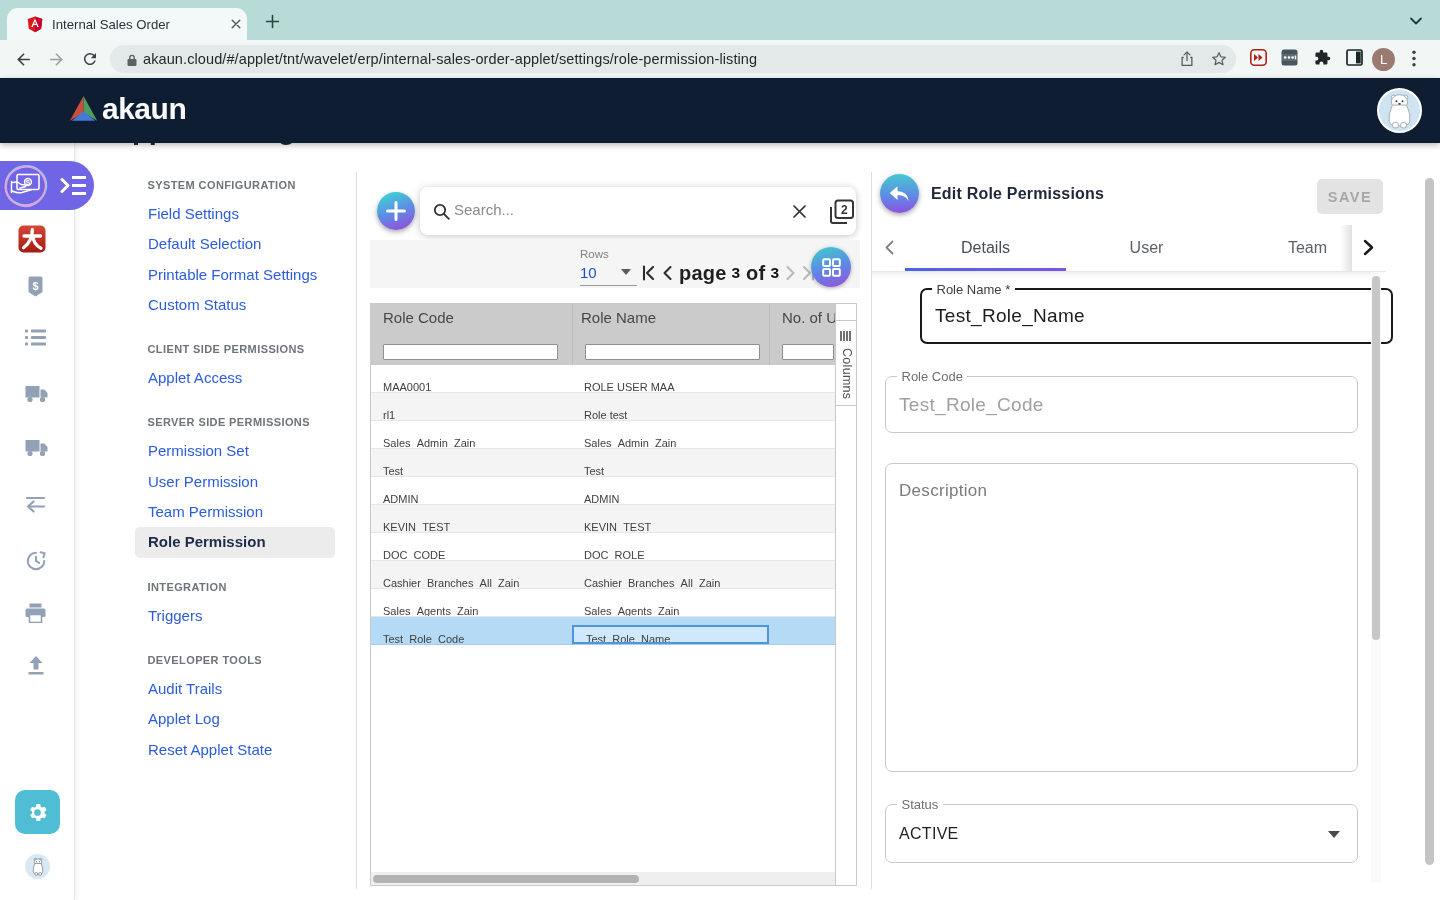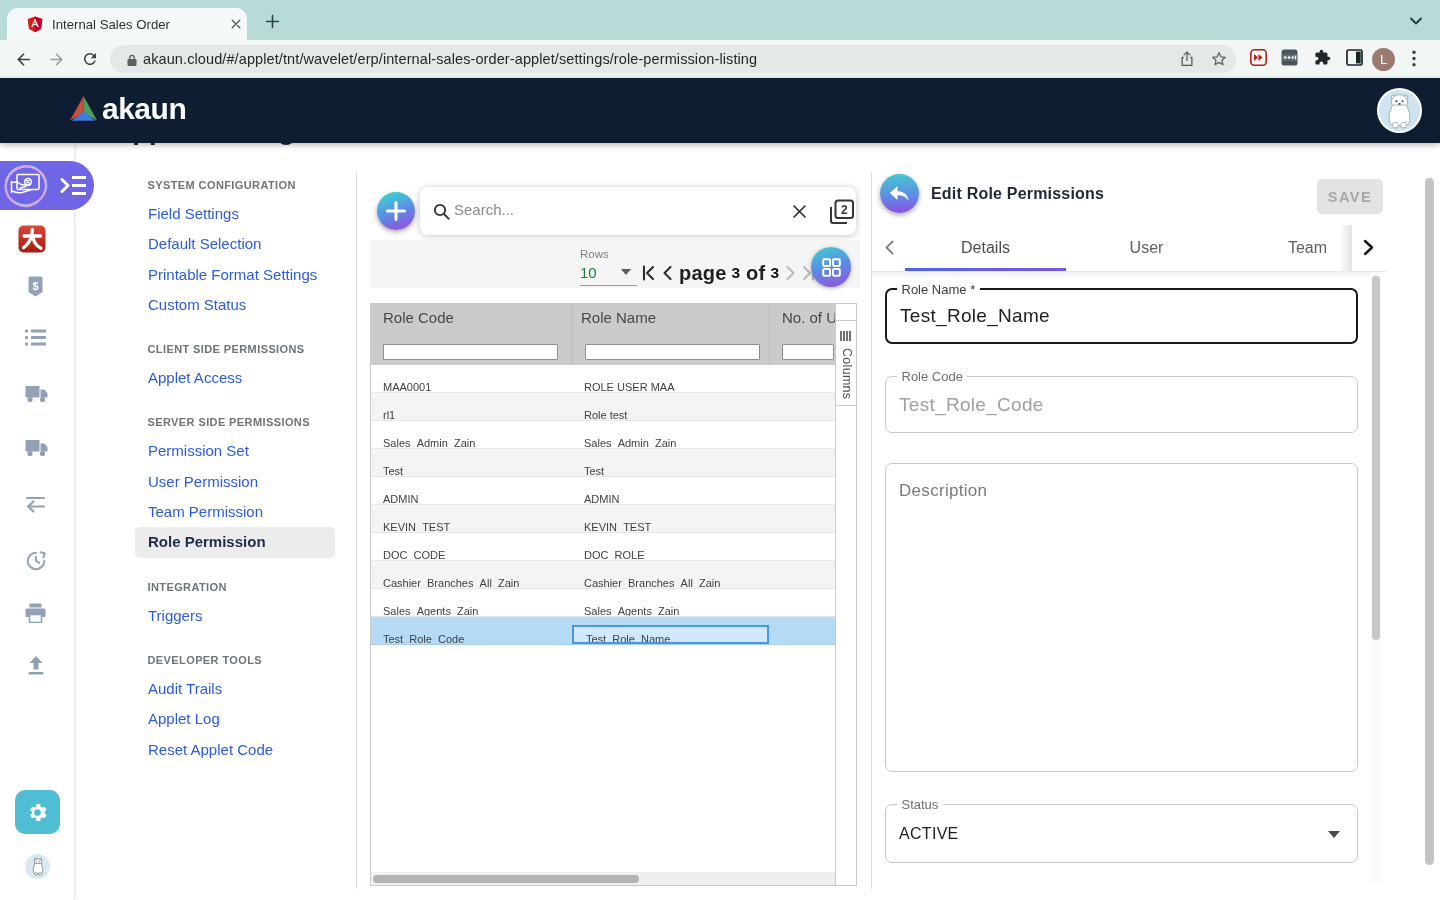--- a/index.html
+++ b/index.html
@@ -58,21 +58,21 @@
   #add-button { position:absolute; left:377px; top:49px; width:38px; height:38px; border-radius:50%; background:linear-gradient(160deg,#3ed2d2 8%,#5b8fe4 50%,#9150dc 92%); box-shadow:0 2px 5px rgba(0,0,0,0.35); display:flex; align-items:center; justify-content:center; z-index:2; }
   #search-card { position:absolute; left:420px; top:44px; width:436px; height:48px; background:#fff; border-radius:8px; box-shadow:0 1px 7px rgba(60,64,67,0.32); z-index:2; }
   #search-icon { position:absolute; left:13px; top:16px; }
   #search-input { position:absolute; left:34px; top:14px; width:330px; border:none; outline:none; font-size:15px; color:#333; background:transparent; font-family:"Liberation Sans",sans-serif;}
   #search-input::placeholder { color:#8a8a8a; }
   #search-clear { position:absolute; left:372px; top:17px; width:15px; height:15px; }
   #duplicate-icon { position:absolute; left:827px; top:54px; width:30px; height:30px; z-index:2;}
 
   #list-toolbar { position:absolute; left:370px; top:97px; width:490px; height:48px; background:#f5f5f5; z-index:2; }
   #rows-label { position:absolute; left:210px; top:8px; font-size:11.5px; color:#7f7f7f; }
-  #rows-value { position:absolute; left:210px; top:24px; font-size:15px; color:#15803d; }
+  #rows-value { position:absolute; left:210px; top:24px; font-size:15px; color:#1d4ed8; }
   #rows-caret { position:absolute; left:251px; top:29px; width:0; height:0; border-left:5.5px solid transparent; border-right:5.5px solid transparent; border-top:6px solid #5c5c5c; }
   #rows-underline { position:absolute; left:210px; top:45px; width:57px; height:1px; background:#9a9a9a; }
   #pager { position:absolute; left:272px; top:22px; height:22px; display:flex; align-items:center; }
   #pager svg { flex:none; }
   .pg-label { font-size:20px; color:#1f1f1f; font-weight:600; letter-spacing:0.2px; }
   .pg-num { font-size:15.5px; color:#111; font-weight:800; }
   #grid-button { position:absolute; left:441px; top:7px; width:40px; height:40px; border-radius:50%; background:linear-gradient(165deg,#40cfca 0%,#5b8ae4 50%,#9550da 100%); box-shadow:0 1px 4px rgba(0,0,0,0.3); display:flex; align-items:center; justify-content:center; }
 
   
   #role-table { position:absolute; left:370px; top:160px; width:466px; height:583px; background:#fff; border:1px solid #c9c9c9; border-right:1px solid #c9c9c9; z-index:2; overflow:hidden; }
@@ -113,21 +113,21 @@
   .ptab.active { color:#494e54; }
   #tab-underline { position:absolute; left:33px; top:42.5px; width:161px; height:3.5px; background:linear-gradient(90deg,#4b63e6,#7b57e2); }
   #tab-edge-shadow { position:absolute; left:468px; top:0px; width:12px; height:46px; background:linear-gradient(90deg, rgba(255,255,255,0), rgba(120,120,120,0.22)); }
   #tab-scroll-right { position:absolute; left:490px; top:14px; }
   #tabbar-border { position:absolute; left:872px; top:128px; width:514px; height:1px; background:#e7e7e7; z-index:2;}
   #content-top-shadow { position:absolute; left:872px; top:129px; width:499px; height:7px; background:linear-gradient(180deg, rgba(0,0,0,0.06), rgba(0,0,0,0)); z-index:2; }
 
   .field { position:absolute; left:885px; width:473px; border:1px solid #c9c9c9; border-radius:7px; background:#fff; z-index:2; }
   .field .flabel { position:absolute; top:-8px; left:11px; background:#fff; padding:0 4.5px; font-size:13px; color:#6f6f6f; line-height:15px; }
   .field .fvalue { position:absolute; left:13px; top:50%; transform:translateY(-50%); font-size:19px; color:#1d1d1d; letter-spacing:0.3px;}
-  #field-role-name { top:145px; height:56px; border:2px solid #191919; }
+  #field-role-name { top:145px; height:56px; border:2px solid #191919;margin-left:35px; }
   #field-role-name .flabel { color:#3d3d3d; left:10px; }
   #field-role-code { top:233px; height:57px; }
   #field-role-code .fvalue { color:#a0a0a0; }
   #field-description { top:320px; height:309px; }
   #description-placeholder { position:absolute; left:13px; top:17px; font-size:17px; color:#7b7b7b; letter-spacing:0.3px;}
   #field-status { top:661px; height:59px; }
   #field-status .fvalue { font-size:16px; color:#1f1f1f; }
   #status-caret { position:absolute; right:17px; top:26px; width:0; height:0; border-left:6px solid transparent; border-right:6px solid transparent; border-top:7px solid #4a4a4a; }
 
   #panel-scrollbar { position:absolute; left:1371px; top:129px; width:10px; height:611px; background:#fafafa; z-index:2;}
@@ -415,21 +415,21 @@
         <div class="nav-item active">Role Permission</div>
       </div>
       <div class="nav-section">
         <div class="nav-section-title">INTEGRATION</div>
         <div class="nav-item">Triggers</div>
       </div>
       <div class="nav-section">
         <div class="nav-section-title">DEVELOPER TOOLS</div>
         <div class="nav-item">Audit Trails</div>
         <div class="nav-item">Applet Log</div>
-        <div class="nav-item">Reset Applet Code</div>
+        <div class="nav-item">Reset Applet State</div>
       </div>
     </div>
 
   <div class="vdivider" style="left:356px;"></div>
   <div class="vdivider" style="left:871px;"></div>
 
   <div id="add-button">
     <svg width="20" height="20" viewBox="0 0 20 20">
         <path d="M10 1.5 V18.5 M1.5 10 H18.5" stroke="#fff" stroke-width="3" stroke-linecap="round"></path>
       </svg>

